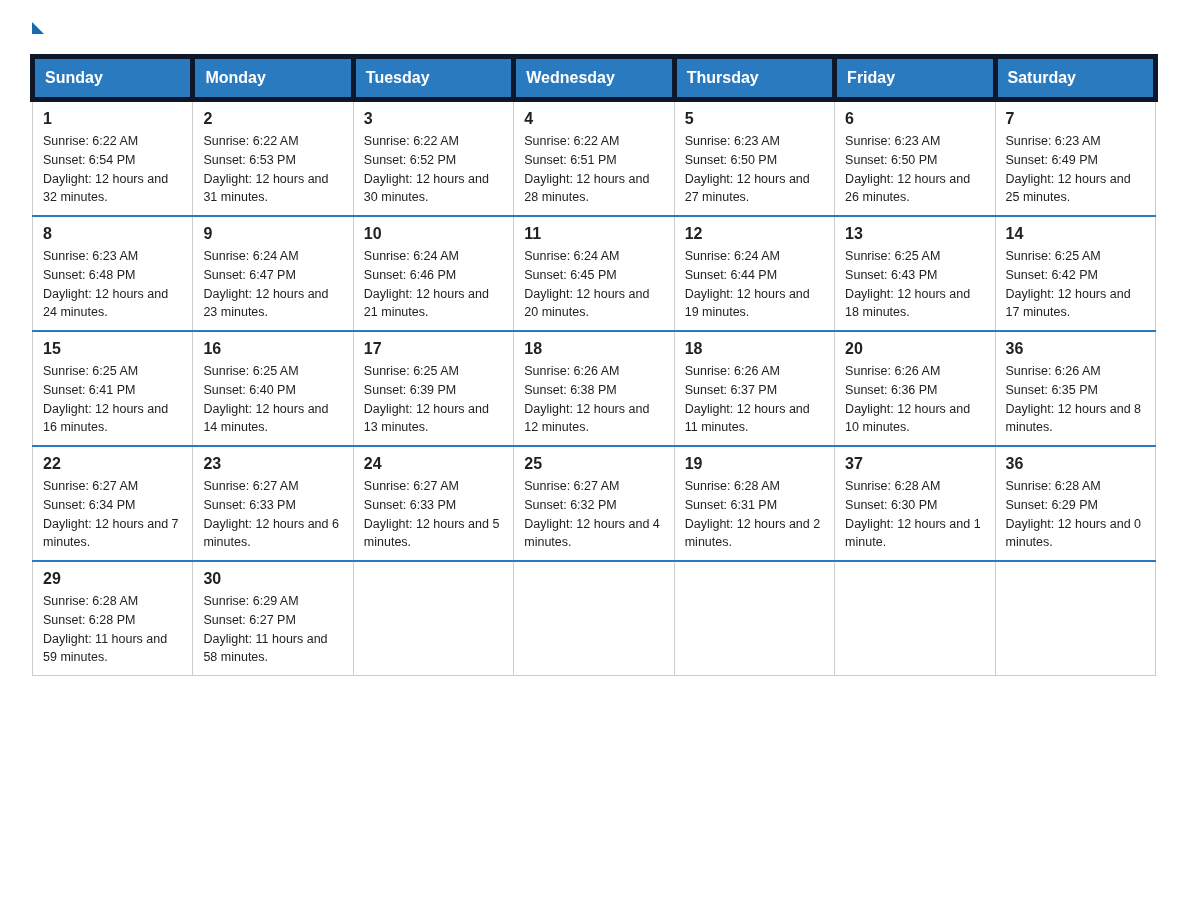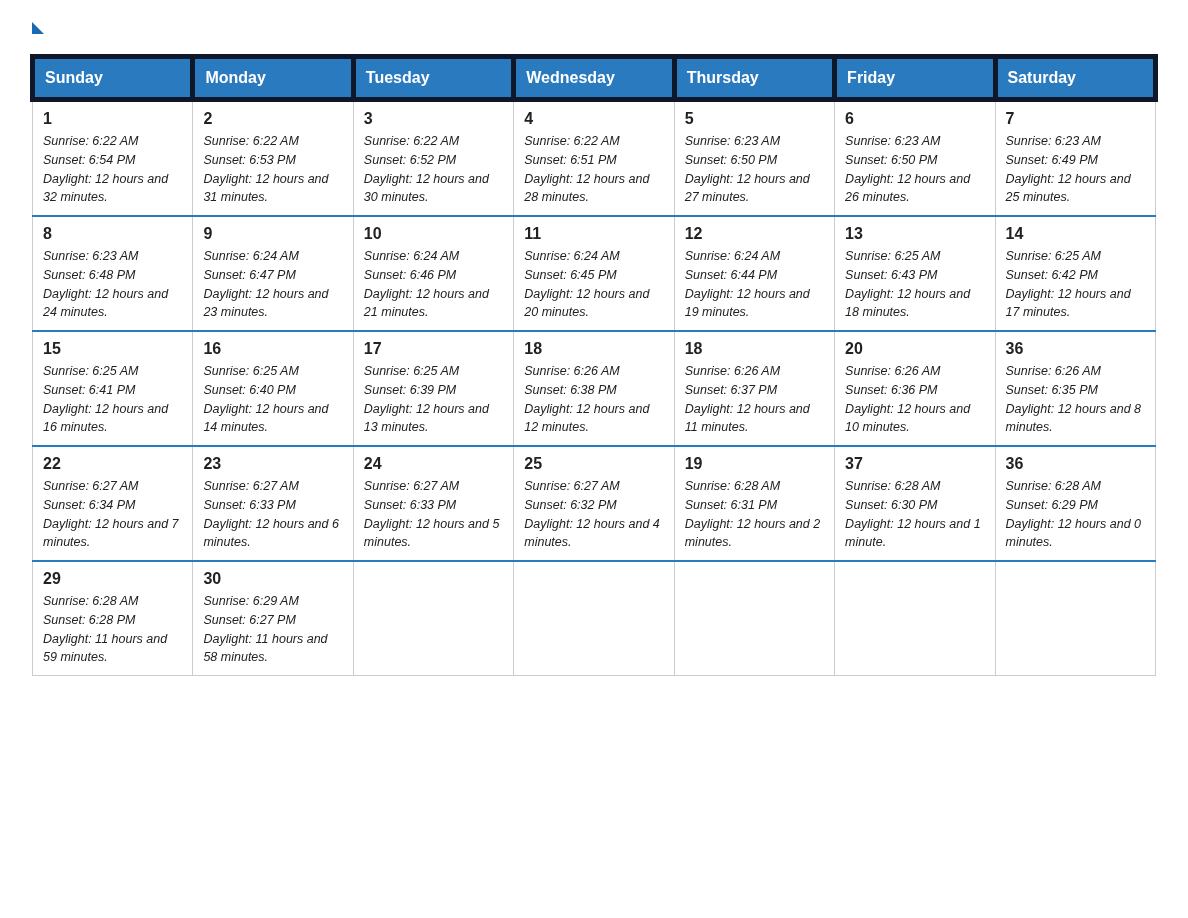--- a/index.html
+++ b/index.html
@@ -83,21 +83,20 @@
     .day-num {
       font-size: 16px;
       font-weight: bold;
       display: block;
       margin-bottom: 4px;
     }
     .day-info {
       font-size: 12.5px;
       line-height: 1.5;
       color: #222;
-      font-style: italic;
     }
     .empty-cell {
       background: #fff;
     }
     tr.week-row td {
       border-top: 2px solid #2a7abf;
     }
   </style>
 </head>
 <body>

